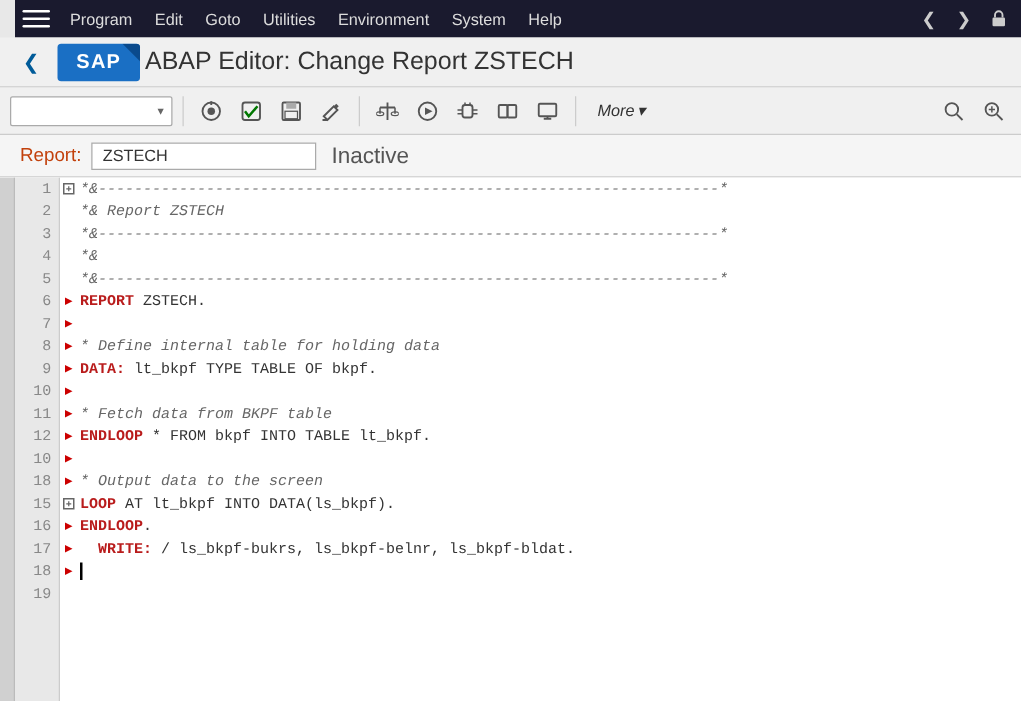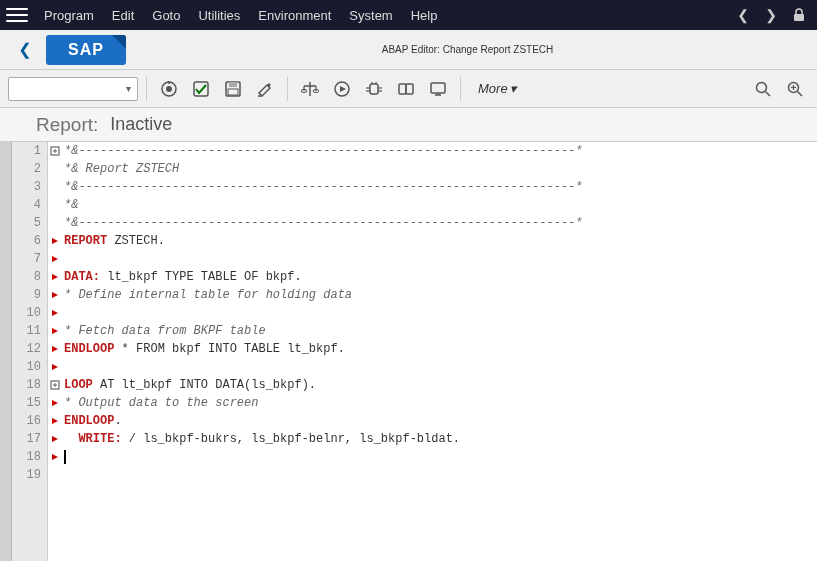--- a/index.html
+++ b/index.html
@@ -7,20 +7,21 @@
 
     
     .menu-bar {
       background: #1a1a2e;
       color: #fff;
       display: flex;
       align-items: center;
       height: 30px;
       padding: 0 6px;
       gap: 2px;
+      margin-left: 12px;
     }
     .menu-bar .hamburger {
       width: 22px; height: 22px;
       display: flex; flex-direction: column; justify-content: center; gap: 4px; cursor: pointer; margin-right: 6px;
     }
     .menu-bar .hamburger span { display: block; height: 2px; background: #fff; border-radius: 1px; }
     .menu-item {
       color: #ddd; padding: 2px 8px; font-size: 13px; cursor: pointer; border-radius: 2px;
     }
     .menu-bar .spacer { flex: 1; }
@@ -37,36 +38,36 @@
       align-items: center;
       height: 40px;
       padding: 0 12px;
       border-bottom: 1px solid #ccc;
     }
     .back-btn {
       width: 26px; height: 26px; display: flex; align-items: center; justify-content: center;
       color: #005b99; font-size: 16px; cursor: pointer; margin-right: 8px;
     }
     .sap-logo {
-      width: 80px; height: 30px; background: #1a6fc4; border-radius: 3px;
+      width: 66px; height: 30px; background: #1a6fc4; border-radius: 3px;
       display: flex; align-items: center; justify-content: center; margin-right: 4px;
       position: relative; overflow: hidden;
     }
     .sap-logo-text {
       color: white; font-size: 16px; font-weight: bold; letter-spacing: 1px;
     }
     .sap-logo-corner {
       position: absolute; top: 0; right: 0;
       width: 0; height: 0;
       border-style: solid;
       border-width: 0 14px 14px 0;
       border-color: transparent #0a4a8c transparent transparent;
     }
     .page-title {
-      flex: 1; text-align: center; font-size: 10px; font-weight: normal; color: #333;
+      flex: 1; text-align: left; font-size: 20px; font-weight: normal; color: #333;
     }
 
     
     .toolbar {
       background: #f0f0f0;
       display: flex;
       align-items: center;
       height: 38px;
       padding: 0 8px;
       border-bottom: 1px solid #ccc;
@@ -97,21 +98,21 @@
     
     .report-bar {
       background: #f5f5f5;
       display: flex;
       align-items: center;
       height: 34px;
       padding: 0 16px;
       border-bottom: 1px solid #ccc;
       gap: 8px;
     }
-    .report-label { font-size: 19px; color: #737373; margin-left: 20px; }
+    .report-label { font-size: 15px; color: #c2410c; }
     .report-input {
       border: 1px solid #aaa; padding: 2px 8px; font-size: 13px; height: 22px;
       background: #fff; color: #333; width: 180px;
     }
     .report-status { font-size: 18px; color: #555; margin-left: 4px; }
 
     
     .editor-area {
       display: flex;
       background: #fff;
@@ -291,20 +292,21 @@
       <circle cx="6.5" cy="6.5" r="5" fill="none" stroke="#555" stroke-width="1.5"></circle>
       <line x1="10.5" y1="10.5" x2="15" y2="15" stroke="#555" stroke-width="1.5"></line>
       <line x1="4" y1="6.5" x2="9" y2="6.5" stroke="#555" stroke-width="1.2"></line>
       <line x1="6.5" y1="4" x2="6.5" y2="9" stroke="#555" stroke-width="1.2"></line>
     </svg>
   </div>
 </div>
 
 <div class="report-bar">
   <span class="report-label">Report:</span>
+  <input class="report-input" type="text" value="ZSTECH" style="">
   <span class="report-status">Inactive</span>
 </div>
 
 <div class="editor-area">
   <div class="left-border"></div>
   <div class="line-gutter" id="gutter">
       <div class="line-num">1</div>
       <div class="line-num">2</div>
       <div class="line-num">3</div>
       <div class="line-num">4</div>
@@ -367,36 +369,36 @@
             </svg>
           </span>
           <span class="code-content"></span>
         </div>
         <div class="code-line">
           <span class="marker">
             <svg width="10" height="10" viewBox="0 0 10 10">
               <polygon points="2,2 8,5 2,8" fill="#c00"></polygon>
             </svg>
           </span>
+          <span class="code-content"><span class="c-comment">* Define internal table for holding data</span></span>
+        </div>
+        <div class="code-line">
+          <span class="marker">
+            <svg width="10" height="10" viewBox="0 0 10 10">
+              <polygon points="2,2 8,5 2,8" fill="#c00"></polygon>
+            </svg>
+          </span>
           <span class="code-content"><span class="c-keyword">DATA:</span><span class="c-text"> lt_bkpf TYPE TABLE OF bkpf.</span></span>
         </div>
         <div class="code-line">
           <span class="marker">
             <svg width="10" height="10" viewBox="0 0 10 10">
               <polygon points="2,2 8,5 2,8" fill="#c00"></polygon>
             </svg>
           </span>
-          <span class="code-content"><span class="c-comment">* Define internal table for holding data</span></span>
-        </div>
-        <div class="code-line">
-          <span class="marker">
-            <svg width="10" height="10" viewBox="0 0 10 10">
-              <polygon points="2,2 8,5 2,8" fill="#c00"></polygon>
-            </svg>
-          </span>
           <span class="code-content"></span>
         </div>
         <div class="code-line">
           <span class="marker">
             <svg width="10" height="10" viewBox="0 0 10 10">
               <polygon points="2,2 8,5 2,8" fill="#c00"></polygon>
             </svg>
           </span>
           <span class="code-content"><span class="c-comment">* Fetch data from BKPF table</span></span>
         </div>
@@ -408,45 +410,45 @@
           </span>
           <span class="code-content"><span class="c-keyword">ENDLOOP</span><span class="c-text"> * FROM bkpf INTO TABLE lt_bkpf.</span></span>
         </div>
         <div class="code-line">
           <span class="marker">
             <svg width="10" height="10" viewBox="0 0 10 10">
               <polygon points="2,2 8,5 2,8" fill="#c00"></polygon>
             </svg>
           </span>
           <span class="code-content"></span>
+        </div>
+        <div class="code-line">
+          <span class="marker">
+            <svg width="10" height="10" viewBox="0 0 10 10">
+              <polygon points="2,2 8,5 2,8" fill="#c00"></polygon>
+            </svg>
+          </span>
+          <span class="code-content"><span class="c-comment">* Output data to the screen</span></span>
         </div>
         <div class="code-line">
           <span class="marker expand">
             <svg width="10" height="10" viewBox="0 0 10 10">
               <rect x="1" y="1" width="8" height="8" fill="none" stroke="#666" stroke-width="1.2"></rect>
               <line x1="5" y1="3" x2="5" y2="7" stroke="#666" stroke-width="1"></line>
               <line x1="3" y1="5" x2="7" y2="5" stroke="#666" stroke-width="1"></line>
             </svg>
           </span>
           <span class="code-content"><span class="c-keyword">LOOP</span><span class="c-text"> AT lt_bkpf INTO DATA(ls_bkpf).</span></span>
         </div>
         <div class="code-line">
           <span class="marker">
             <svg width="10" height="10" viewBox="0 0 10 10">
               <polygon points="2,2 8,5 2,8" fill="#c00"></polygon>
             </svg>
           </span>
-          <span class="code-content"><span class="c-comment">* Output data to the screen</span></span>
-        </div>
-        <div class="code-line">
-          <span class="marker">
-            <svg width="10" height="10" viewBox="0 0 10 10">
-              <polygon points="2,2 8,5 2,8" fill="#c00"></polygon>
-            </svg>
-          </span>
           <span class="code-content"><span class="c-keyword">ENDLOOP</span><span class="c-text">.</span></span>
         </div>
         <div class="code-line">
           <span class="marker">
             <svg width="10" height="10" viewBox="0 0 10 10">
               <polygon points="2,2 8,5 2,8" fill="#c00"></polygon>
             </svg>
           </span>
           <span class="code-content"><span class="c-keyword">  WRITE:</span><span class="c-text"> / ls_bkpf-bukrs, ls_bkpf-belnr, ls_bkpf-bldat.</span></span>
         </div>

